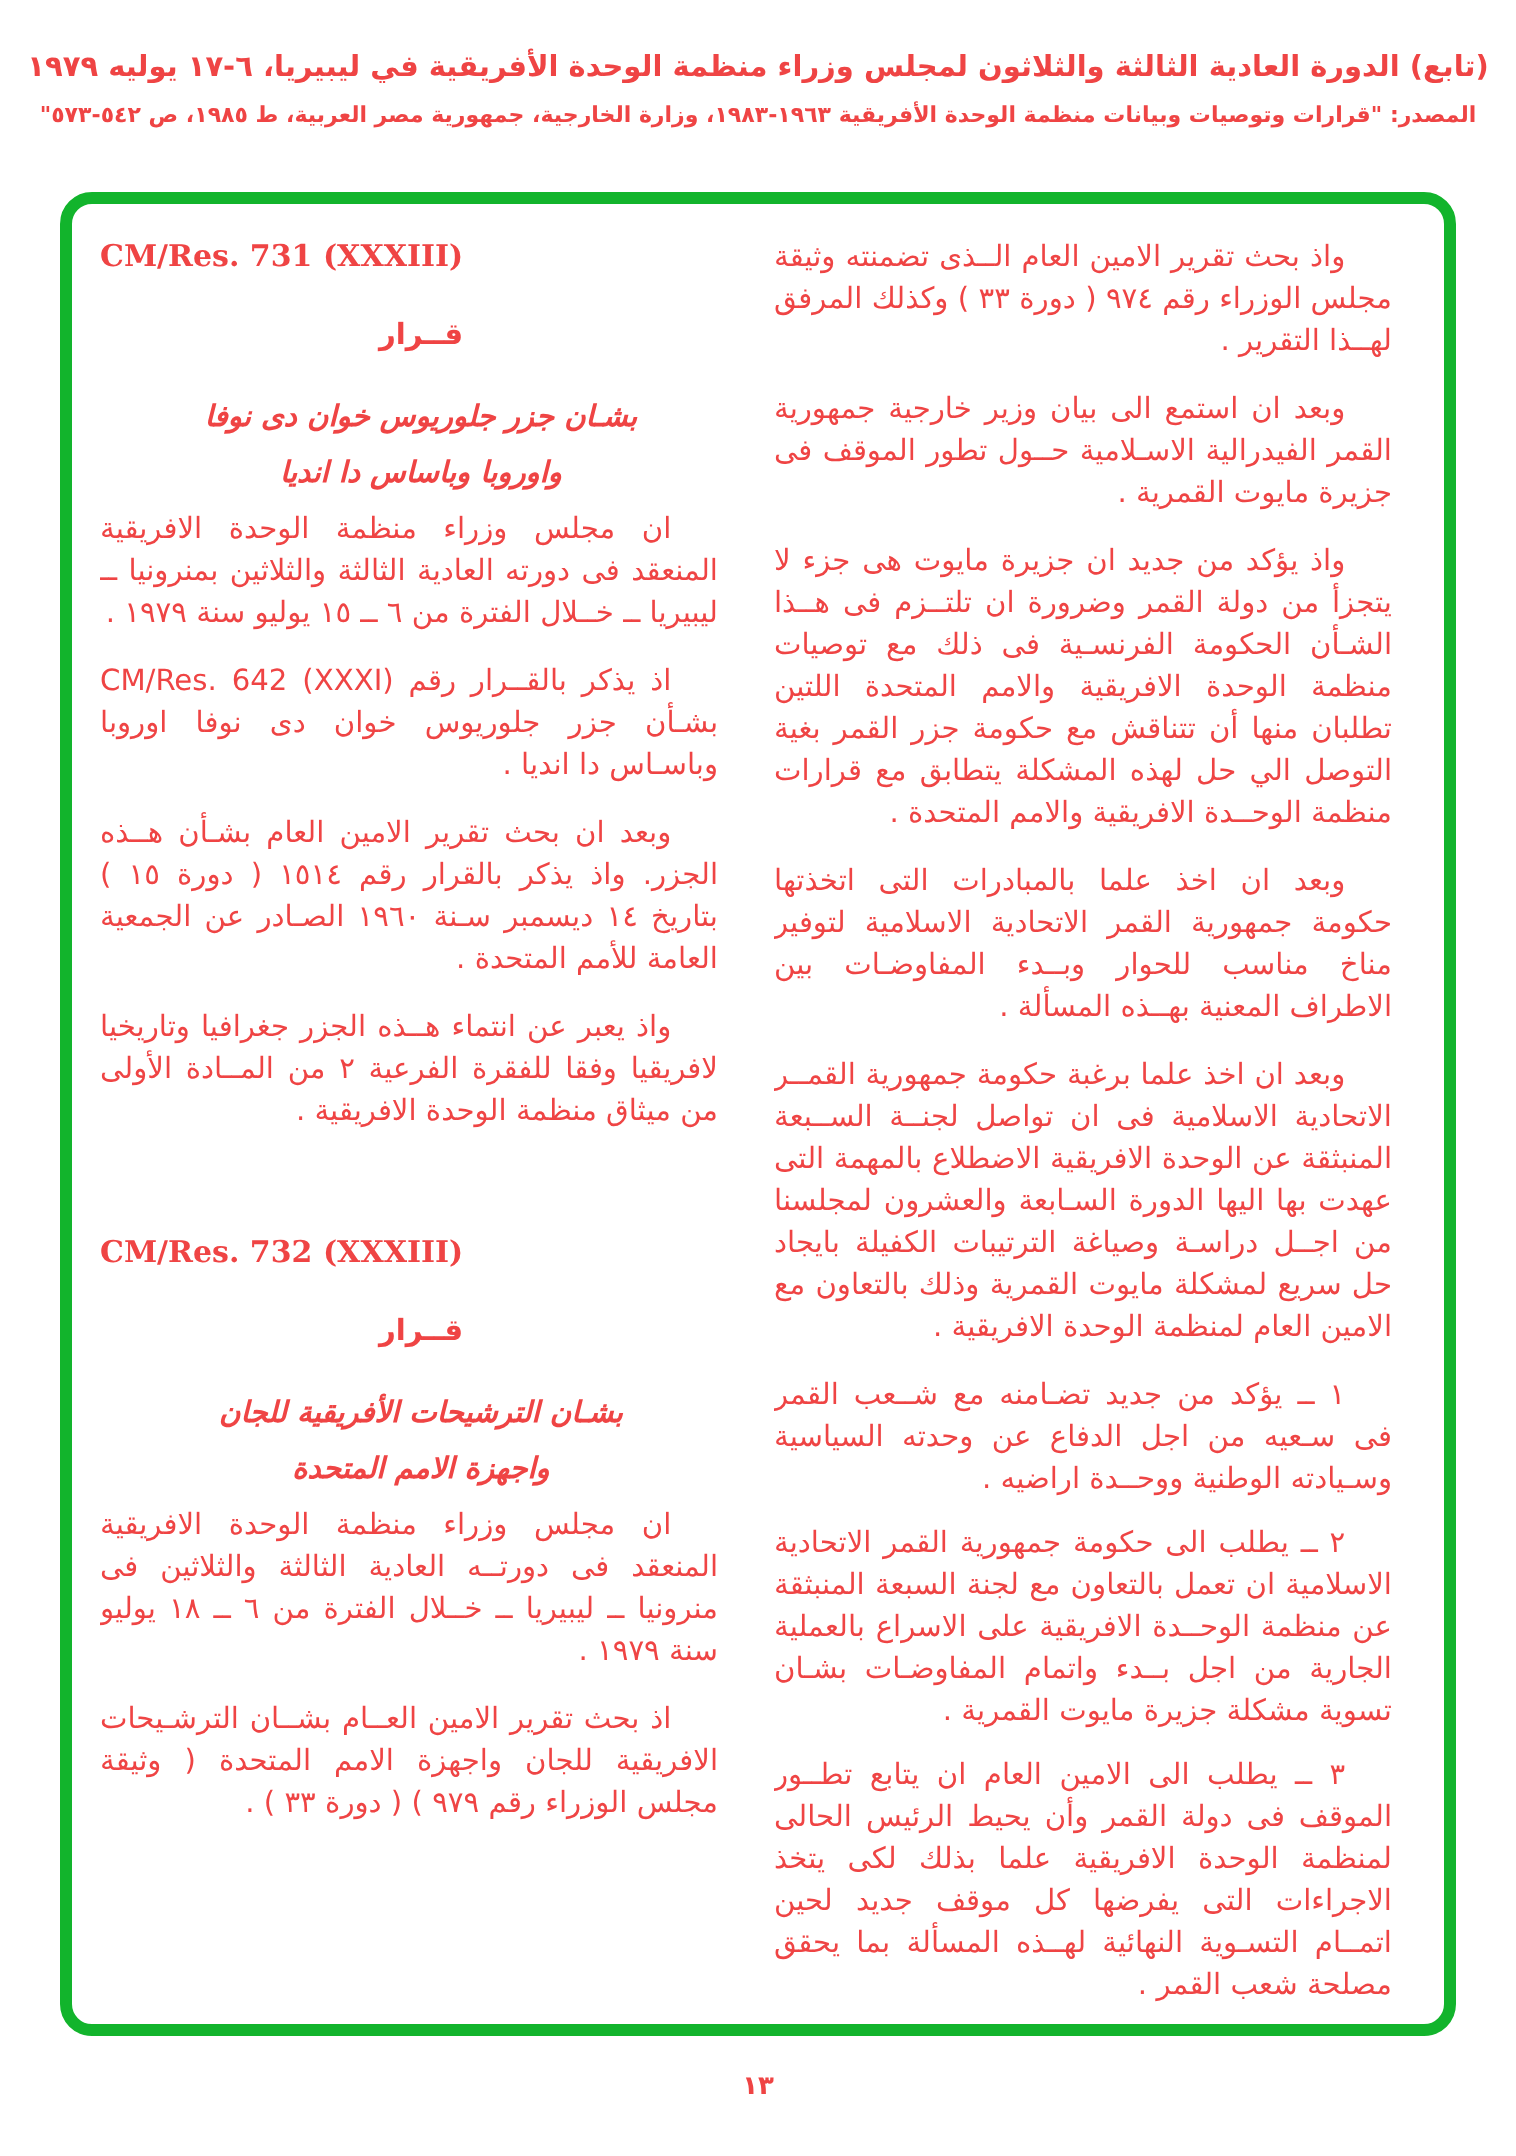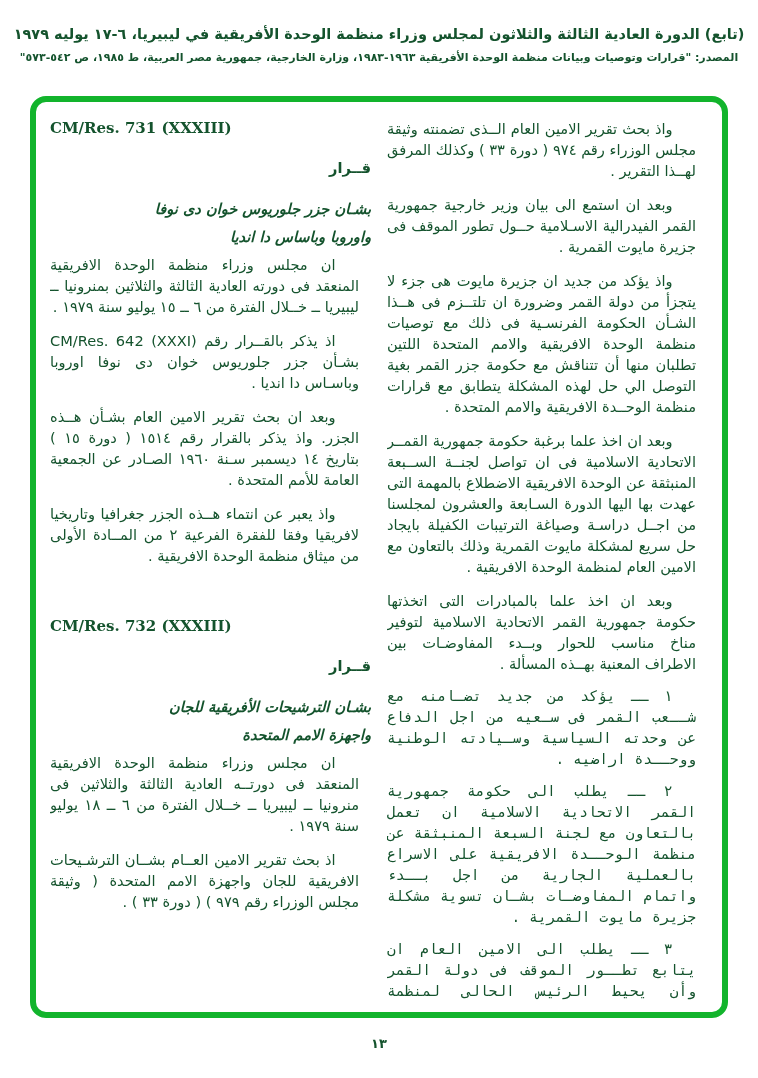--- a/index.html
+++ b/index.html
@@ -1,21 +1,21 @@
 <!DOCTYPE html>
 <html lang="ar"><head>
 <meta charset="utf-8">
 <style>
   html,body{margin:0;padding:0;background:#ffffff;}
   .page{
     position:relative;
     width:758px;height:1078px;
     background:#ffffff;
     font-family:"DejaVu Sans", sans-serif;
-    color:#14532d;
+    color:#ef4444;
     overflow:hidden;
   }
   
   .hdr{width:100%;text-align:center;direction:rtl;}
   .hdr-line1{
     padding-top:26px;
     font-size:14.5px;font-weight:bold;letter-spacing:0;
   }
   .hdr-line2{
     margin-top:9px;
@@ -43,30 +43,30 @@
     direction:rtl;
     text-align:justify;
     font-size:14.6px;
     line-height:21px;
     overflow:hidden;
   }
   p.para{
     margin:0 12px 13px 0;
     text-indent:1.6em;
   }
-  p.para.tight{margin-bottom:11px;font-family:Liberation Mono, monospace;}
+  p.para.tight{margin-bottom:11px;}
   .res-number{
     direction:ltr;text-align:left;
     font-family:"DejaVu Serif", serif;
     font-weight:bold;
     font-size:15px;
     margin:0 0 4px 0;
   }
   .res-head{
-    font-weight:bold;
+    text-align:center;font-weight:bold;
     margin:0 0 8px 0;
     text-indent:0;
   }
   .res-head.word{margin:18px 0 20px 0;letter-spacing:1px;}
   .res-head.sub{margin:0 0 7px 0;font-style:italic;}
   .after-titles{margin-top:16px;}
   .section-gap{margin-top:50px;}
   
   .page-num{
     position:absolute;left:0;right:0;top:1036px;
@@ -85,22 +85,22 @@
     <div class="hdr-line2">المصدر: "قرارات وتوصيات وبيانات منظمة الوحدة الأفريقية ١٩٦٣-١٩٨٣، وزارة الخارجية، جمهورية مصر العربية، ط ١٩٨٥، ص ٥٤٢-٥٧٣"</div>
   </div>
 
   <div class="frame">
     <div class="columns">
 
       <div class="col">
         <p class="para">واذ بحث تقرير الامين العام الــذى تضمنته وثيقة مجلس الوزراء رقم ٩٧٤ ( دورة ٣٣ ) وكذلك المرفق لهــذا التقرير .</p>
         <p class="para">وبعد ان استمع الى بيان وزير خارجية جمهورية القمر الفيدرالية الاسـلامية حــول تطور الموقف فى جزيرة مايوت القمرية .</p>
         <p class="para">واذ يؤكد من جديد ان جزيرة مايوت هى جزء لا يتجزأ من دولة القمر وضرورة ان تلتــزم فى هــذا الشـأن الحكومة الفرنسـية فى ذلك مع توصيات منظمة الوحدة الافريقية والامم المتحدة اللتين تطلبان منها أن تتناقش مع حكومة جزر القمر بغية التوصل الي حل لهذه المشكلة يتطابق مع قرارات منظمة الوحــدة الافريقية والامم المتحدة .</p>
+        <p class="para">وبعد ان اخذ علما بالمبادرات التى اتخذتها حكومة جمهورية القمر الاتحادية الاسلامية لتوفير مناخ مناسب للحوار وبــدء المفاوضـات بين الاطراف المعنية بهــذه المسألة .</p>
         <p class="para">وبعد ان اخذ علما برغبة حكومة جمهورية القمــر الاتحادية الاسلامية فى ان تواصل لجنــة الســبعة المنبثقة عن الوحدة الافريقية الاضطلاع بالمهمة التى عهدت بها اليها الدورة السـابعة والعشرون لمجلسنا من اجــل دراسـة وصياغة الترتيبات الكفيلة بايجاد حل سريع لمشكلة مايوت القمرية وذلك بالتعاون مع الامين العام لمنظمة الوحدة الافريقية .</p>
-        <p class="para">وبعد ان اخذ علما بالمبادرات التى اتخذتها حكومة جمهورية القمر الاتحادية الاسلامية لتوفير مناخ مناسب للحوار وبــدء المفاوضـات بين الاطراف المعنية بهــذه المسألة .</p>
         <p class="para tight">١ ــ يؤكد من جديد تضـامنه مع شــعب القمر فى سـعيه من اجل الدفاع عن وحدته السياسية وسـيادته الوطنية ووحــدة اراضيه .</p>
         <p class="para tight">٢ ــ يطلب الى حكومة جمهورية القمر الاتحادية الاسلامية ان تعمل بالتعاون مع لجنة السبعة المنبثقة عن منظمة الوحــدة الافريقية على الاسراع بالعملية الجارية من اجل بــدء واتمام المفاوضـات بشـان تسوية مشكلة جزيرة مايوت القمرية .</p>
         <p class="para tight">٣ ــ يطلب الى الامين العام ان يتابع تطــور الموقف فى دولة القمر وأن يحيط الرئيس الحالى لمنظمة الوحدة الافريقية علما بذلك لكى يتخذ الاجراءات التى يفرضها كل موقف جديد لحين اتمــام التسـوية النهائية لهــذه المسألة بما يحقق مصلحة شعب القمر .</p>
 
       </div>
 
       <div class="col">
         <div class="res-number">CM/Res. 731 (XXXIII)</div>
         <div class="res-head word">قــرار</div>
         <div class="res-head sub">بشـان جزر جلوريوس خوان دى نوفا</div>

